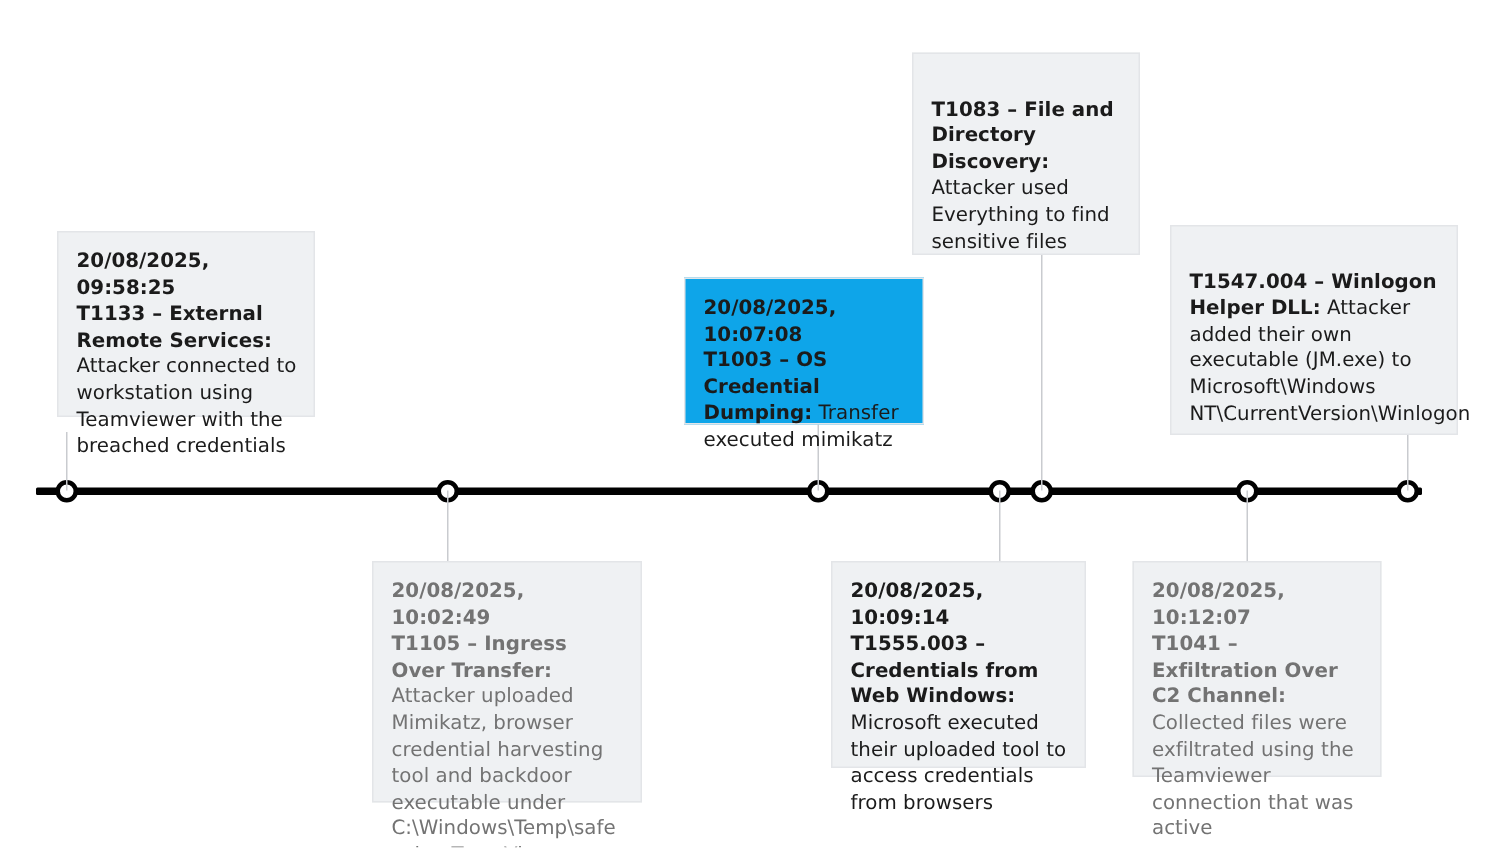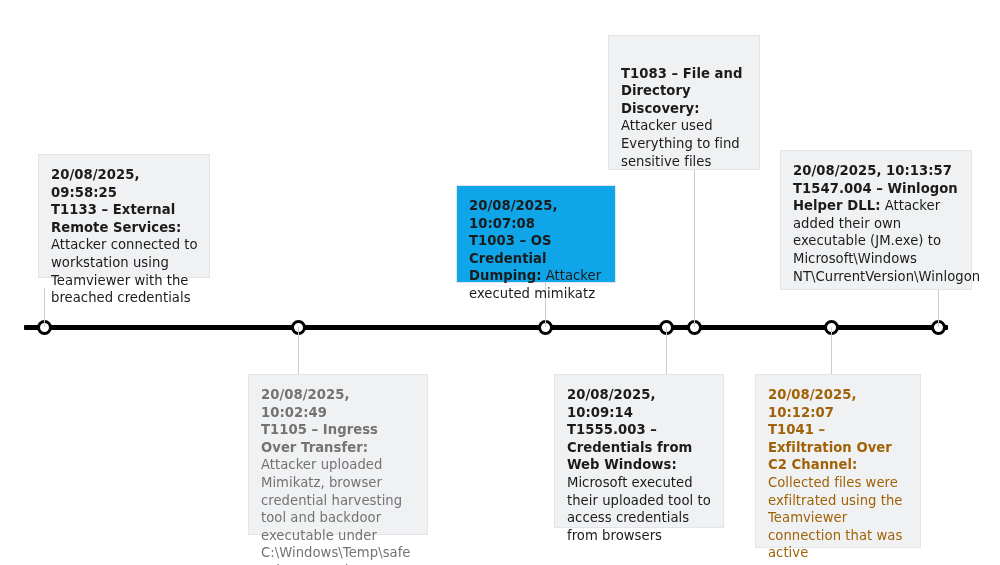--- a/index.html
+++ b/index.html
@@ -81,28 +81,28 @@
       <div class="connector" style="left: 938px; background: rgb(201, 203, 207); top: 290px; height: 37px;"></div>
     </div>
   <div id="cards-layer">
       <div class="card" style="left: 38px; top: 154px; width: 172px; height: 124px; background: rgb(239, 241, 243); border-color: rgb(227, 229, 232); color: rgb(27, 27, 27);">
         <p style="margin: 0px;"><span class="headline">20/08/2025, 09:58:25</span><br><span class="headline">T1133 – External Remote Services:</span><span class="body"> Attacker connected to workstation using Teamviewer with the breached credentials</span></p>
       </div>
       <div class="card" style="left: 248px; top: 374px; width: 180px; height: 161px; background: rgb(239, 241, 243); border-color: rgb(227, 229, 232); color: #737373;">
         <p style="margin: 0px;"><span class="headline">20/08/2025, 10:02:49</span><br><span class="headline">T1105 – Ingress Over Transfer:</span><span class="body"> Attacker uploaded Mimikatz, browser credential harvesting tool and backdoor executable under C:\Windows\Temp\safe using TeamViewer</span></p>
       </div>
       <div class="card" style="left: 456px; top: 185px; width: 160px; height: 98px; background: #0ea5e9; border-color: rgb(227, 229, 232); color: rgb(27, 27, 27);">
-        <p style="margin: 0px;"><span class="headline">20/08/2025, 10:07:08</span><br><span class="headline">T1003 – OS Credential Dumping:</span><span class="body"> Attacker executed mimikatz</span></p>
+        <p style="margin: 0px;"><span class="headline">20/08/2025, 10:07:08</span><br><span class="headline">T1003 – OS Credential Dumping:</span><span class="body"> Transfer executed mimikatz</span></p>
       </div>
-      <div class="card" style="left: 554px; top: 374px; width: 170px; height: 154px; background: rgb(239, 241, 243); border-color: rgb(227, 229, 232); color: rgb(27, 27, 27);">
+      <div class="card" style="left: 554px; top: 374px; width: 170px; height: 138px; background: rgb(239, 241, 243); border-color: rgb(227, 229, 232); color: rgb(27, 27, 27);">
         <p style="margin: 0px;"><span class="headline">20/08/2025, 10:09:14</span><br><span class="headline">T1555.003 – Credentials from Web Windows:</span><span class="body"> Microsoft executed their uploaded tool to access credentials from browsers</span></p>
       </div>
       <div class="card" style="left: 608px; top: 35px; width: 152px; height: 135px; background: rgb(239, 241, 243); border-color: rgb(227, 229, 232); color: rgb(27, 27, 27);">
         <p style="margin: 0px;"><br><span class="headline">T1083 – File and Directory Discovery:</span><span class="body"> Attacker used Everything to find sensitive files</span></p>
       </div>
-      <div class="card" style="left: 755px; top: 374px; width: 166px; height: 174px; background: rgb(239, 241, 243); border-color: rgb(227, 229, 232); color: #a16207;">
+      <div class="card" style="left: 755px; top: 374px; width: 166px; height: 144px; background: rgb(239, 241, 243); border-color: rgb(227, 229, 232); color: #737373;">
         <p style="margin: 0px;"><span class="headline">20/08/2025, 10:12:07</span><br><span class="headline">T1041 – Exfiltration Over C2 Channel:</span><span class="body"> Collected files were exfiltrated using the Teamviewer connection that was active</span></p>
       </div>
       <div class="card" style="left: 780px; top: 150px; width: 192px; height: 140px; background: rgb(239, 241, 243); border-color: rgb(227, 229, 232); color: rgb(27, 27, 27);">
-        <p style="margin: 0px;"><span class="headline">20/08/2025, 10:13:57</span><br><span class="headline">T1547.004 – Winlogon Helper DLL:</span><span class="body"> Attacker added their own executable (JM.exe) to Microsoft\Windows NT\CurrentVersion\Winlogon</span></p>
+        <p style="margin: 0px;"><br><span class="headline">T1547.004 – Winlogon Helper DLL:</span><span class="body"> Attacker added their own executable (JM.exe) to Microsoft\Windows NT\CurrentVersion\Winlogon</span></p>
       </div>
     </div>
 </div>
 
 </body></html>

